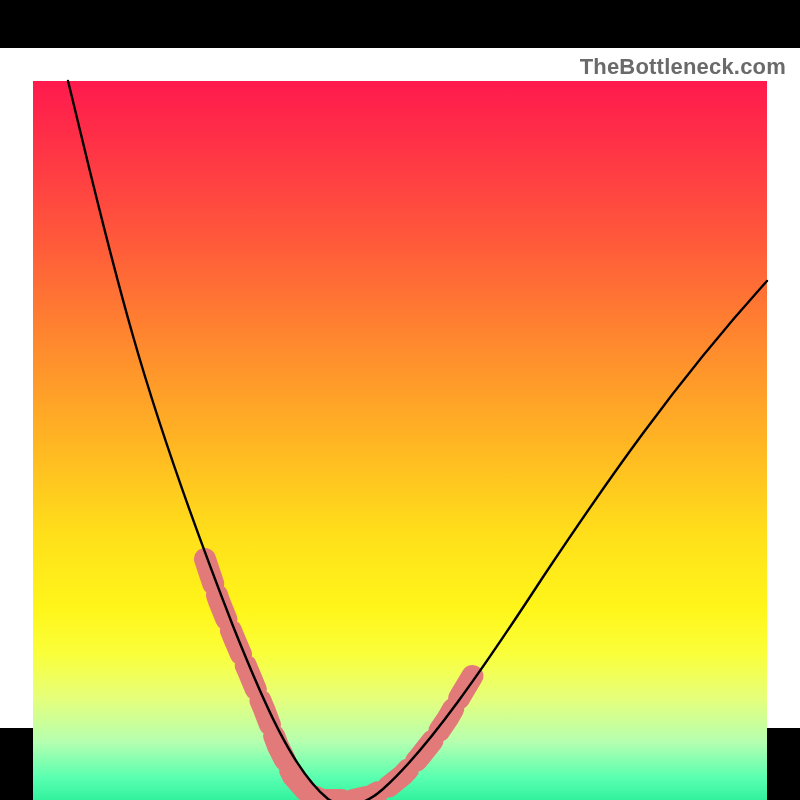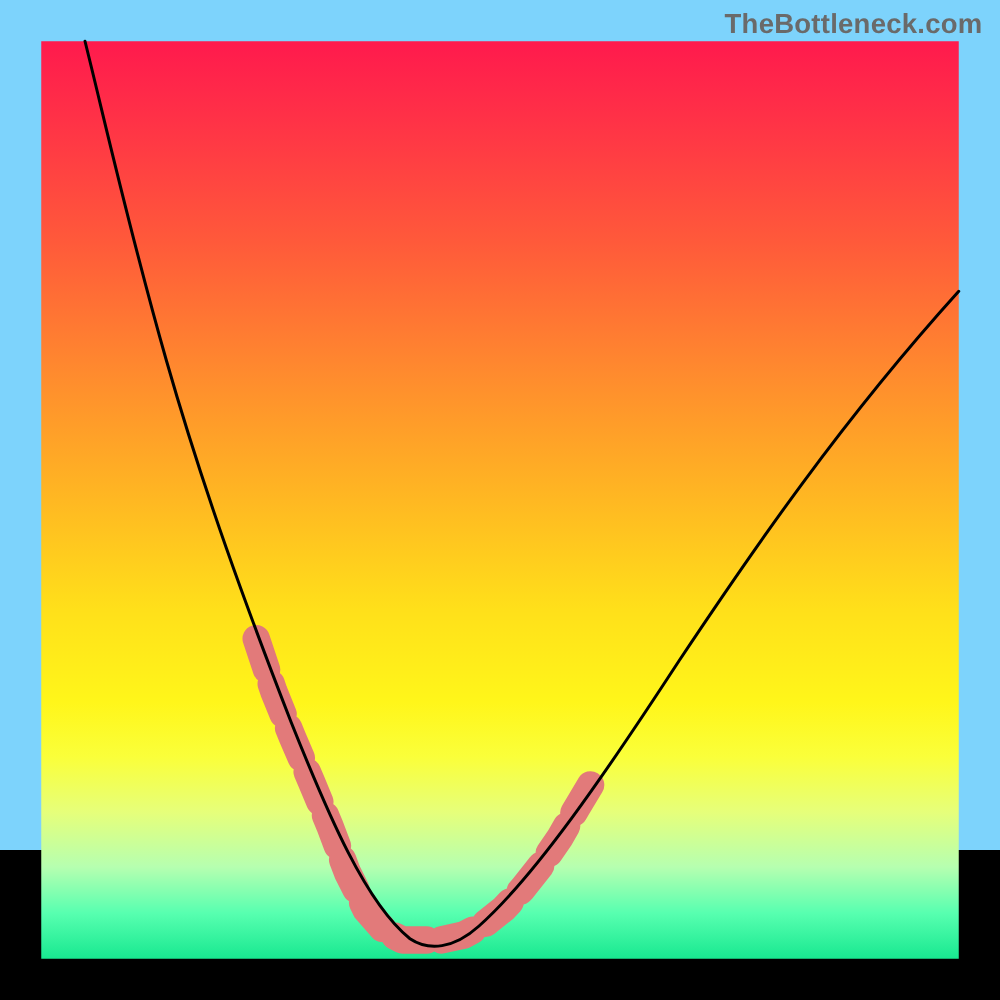--- a/index.html
+++ b/index.html
@@ -8,21 +8,22 @@
     width: 800px;
     height: 800px;
     overflow: hidden;
     background: #000;
     font-family: Arial, Helvetica, sans-serif;
   }
   .stage {
     position: relative;
     width: 800px;
     height: 680px;
-    background: #7dd3fc;
+    background: #ffffff;
+    margin-top: 48px;
   }
   .plot-area {
     position: absolute;
     left: 33px;
     top: 33px;
     width: 734px;
     height: 734px;
     background: linear-gradient(to bottom,
       #ff1a4d 0%,
       #ff3047 8%,

